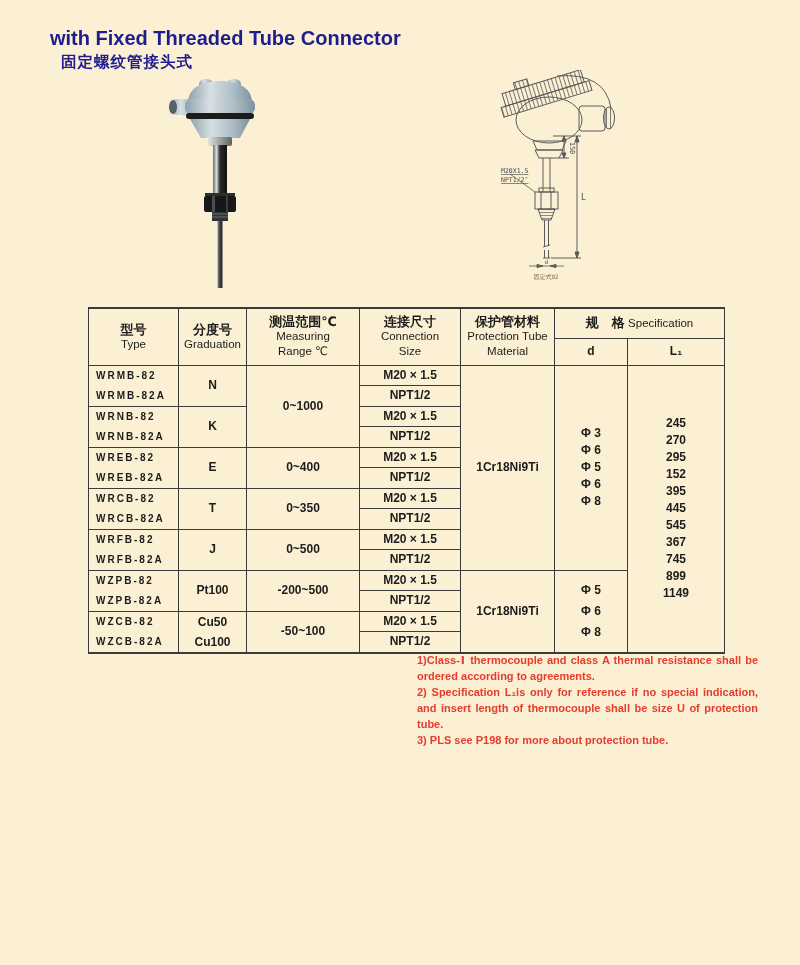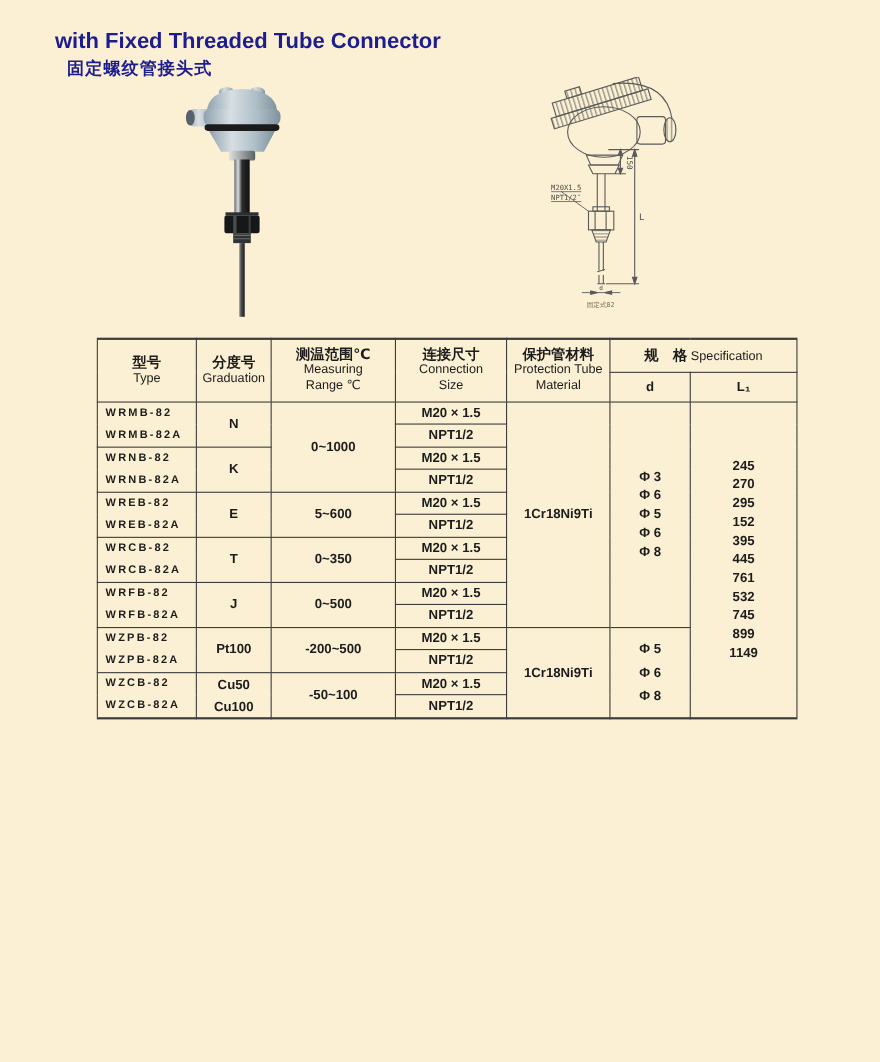--- a/index.html
+++ b/index.html
@@ -243,22 +243,22 @@
         <div>Φ 6</div>
         <div>Φ 8</div>
       </td>
       <td rowspan="14" class="stack17">
         <div>245</div>
         <div>270</div>
         <div>295</div>
         <div>152</div>
         <div>395</div>
         <div>445</div>
-        <div>761</div>
-        <div>532</div>
+        <div>545</div>
+        <div>367</div>
         <div>745</div>
         <div>899</div>
         <div>1149</div>
       </td>
     </tr>
     <tr>
       <td>NPT1/2</td>
     </tr>
 
     <tr>
@@ -272,21 +272,21 @@
     <tr>
       <td>NPT1/2</td>
     </tr>
 
     <tr>
       <td class="c-type" rowspan="2">
         <div>WREB-82</div>
         <div>WREB-82A</div>
       </td>
       <td class="c-grad" rowspan="2">E</td>
-      <td rowspan="2">5~600</td>
+      <td rowspan="2">0~400</td>
       <td>M20 × 1.5</td>
     </tr>
     <tr>
       <td>NPT1/2</td>
     </tr>
 
     <tr>
       <td class="c-type" rowspan="2">
         <div>WRCB-82</div>
         <div>WRCB-82A</div>
@@ -345,13 +345,16 @@
     </tr>
     <tr>
       <td>NPT1/2</td>
     </tr>
   </tbody>
 </table>
 
 <div class="notes-zh">
 </div>
 <div class="notes-en">
+  <div>1)Class-Ⅰ thermocouple and class A thermal resistance shall be ordered according to agreements.</div>
+  <div>2) Specification L₁is only for reference if no special indication, and insert length of  thermocouple shall be size U of protection tube.</div>
+  <div>3) PLS see P198 for more about protection tube.</div>
 </div>
 
 </body></html>

